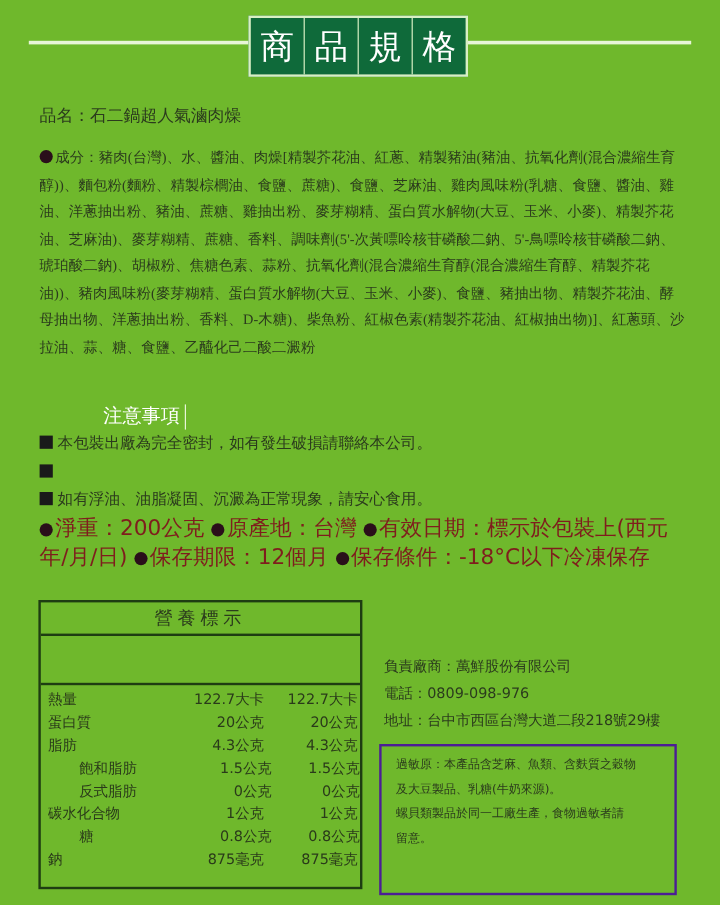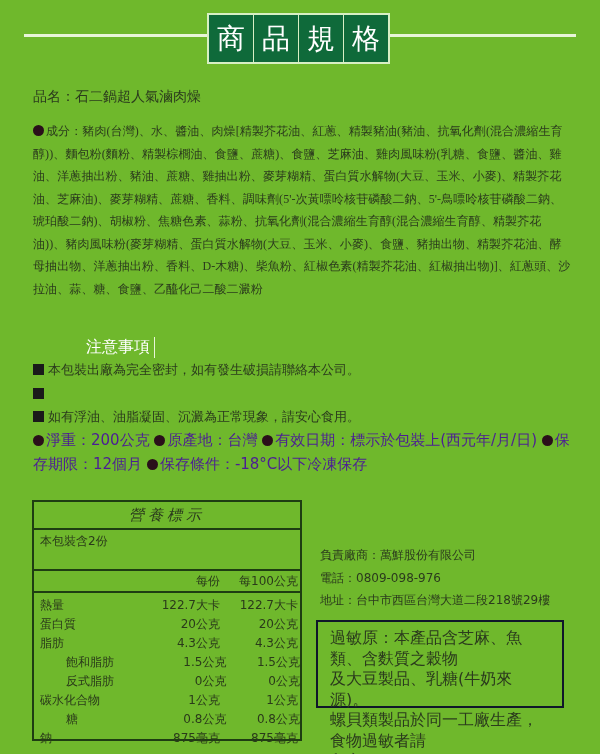--- a/index.html
+++ b/index.html
@@ -31,39 +31,39 @@
     position: absolute; left: 33px; top: 120px; width: 540px;
     font-size: 12px; line-height: 22.5px; color: #2b3b1d; letter-spacing: 0.1px; font-family: Liberation Serif, serif;
   }
   .dot { display: inline-block; width: 11px; height: 11px; border-radius: 50%; background: #2a0f1a; vertical-align: -1px; margin-right: 2px; }
   .notice-title {
     position: absolute; left: 45px; top: 337px; font-size: 16px; color: #ffffff;
     padding-right: 4px; border-right: 1px solid #e8f5d8; margin-left: 41px;
   }
   .notice-list { position: absolute; left: 33px; top: 358px; font-size: 13px; line-height: 23.5px; color: #2b3b1d; }
   .sq { display: inline-block; width: 11px; height: 11px; background: #1a1a1a; vertical-align: -1px; margin-right: 4px; }
-  .info { position: absolute; left: 33px; top: 429px; width: 540px; font-size: 15px; line-height: 23.5px; color: #4c1d95; }
+  .info { position: absolute; left: 33px; top: 429px; width: 540px; font-size: 18px; line-height: 23.5px; color: #7f1d1d; }
   .nut {
     position: absolute; left: 32px; top: 500px; width: 270px; height: 241px;
     border: 2px solid #1e3d12; box-sizing: border-box;
   }
-  .nut-head { height: 26px; border-bottom: 2px solid #1e3d12; text-align: center; font-size: 15px; line-height: 26px; letter-spacing: 4px; color: #2b3b1d; font-style: italic; }
+  .nut-head { height: 26px; border-bottom: 2px solid #1e3d12; text-align: center; font-size: 15px; line-height: 26px; letter-spacing: 4px; color: #2b3b1d; }
   .nut-serv { height: 41px; border-bottom: 2px solid #1e3d12; padding: 3px 6px; box-sizing: border-box; font-size: 12px; line-height: 17px; }
   .nut-cols { height: 20px; border-bottom: 2px solid #1e3d12; display: flex; font-size: 12px; line-height: 20px; }
   .nut-row { display: flex; font-size: 12px; line-height: 19px; height: 19px; align-items: center; }
   .c1 { width: 100px; padding-left: 6px; }
   .c1.indent { padding-left: 32px; width: 90px; }
   .c2 { width: 80px; text-align: right; }
   .c3 { width: 78px; text-align: right; }
   .nut-rows { padding-top: 3px; }
   .company { position: absolute; left: 320px; top: 544px; font-size: 12px; line-height: 22.5px; color: #2b3b1d; }
   .allergen {
-    position: absolute; left: 316px; top: 620px; width: 248px; height: 88px;
-    border: 2px solid #0f172a; box-sizing: border-box; padding: 6px 12px;
-    font-size: 16px; line-height: 20.5px; color: #2b3b1d;
+    position: absolute; left: 316px; top: 620px; width: 248px; height: 126px;
+    border: 2px solid #4c1d95; box-sizing: border-box; padding: 6px 12px;
+    font-size: 10px; line-height: 20.5px; color: #2b3b1d;
   }
 </style>
 </head>
 <body>
 
 <div class="title-line left"></div>
 <div class="title-line right"></div>
 <div class="title-box">
   <div class="title-char">商</div>
   <div class="title-char">品</div>
@@ -88,26 +88,20 @@
   <span class="dot"></span><span>淨重：200公克</span>
   <span class="dot"></span><span>原產地：台灣</span>
   <span class="dot"></span><span>有效日期：標示於包裝上(西元年/月/日)</span>
   <span class="dot"></span><span>保存期限：12個月</span>
   <span class="dot"></span><span>保存條件：-18°C以下冷凍保存</span>
 </div>
 
 <div class="nut">
   <div class="nut-head">營養標示</div>
   <div class="nut-serv">
-    <div>本包裝含2份</div>
-  </div>
-  <div class="nut-cols">
-    <span class="c1"></span>
-    <span class="c2">每份</span>
-    <span class="c3">每100公克</span>
   </div>
   <div class="nut-rows">
     <div class="nut-row">
         <span class="c1">熱量</span>
         <span class="c2">122.7大卡</span>
         <span class="c3">122.7大卡</span>
       </div>
     <div class="nut-row">
         <span class="c1">蛋白質</span>
         <span class="c2">20公克</span>

